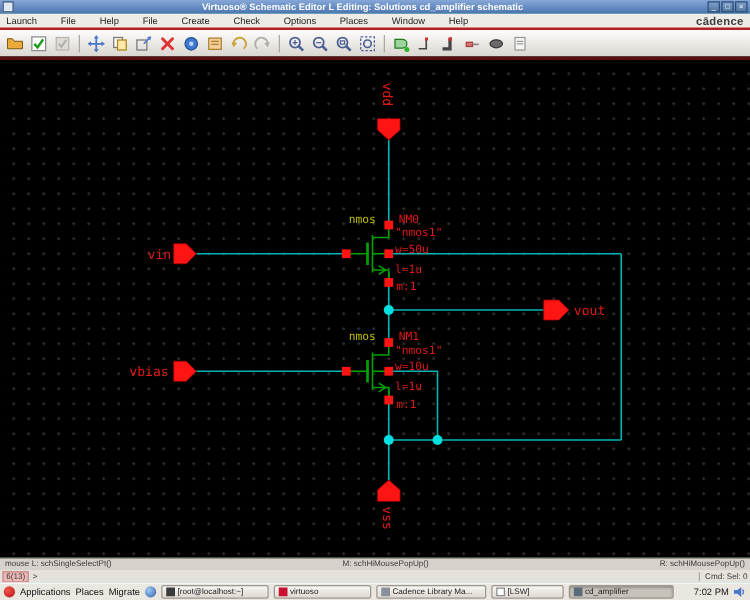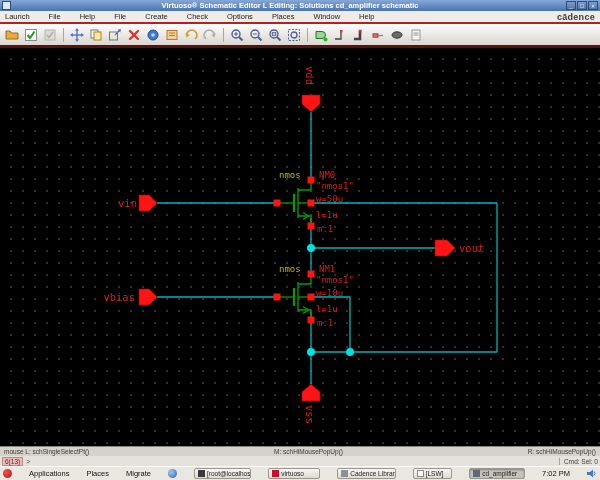--- a/index.html
+++ b/index.html
@@ -45,21 +45,21 @@
   
   .status1{height:10px;flex:0 0 10px;background:#d6d2cb;border-top:1px solid #86827c;
            display:flex;justify-content:space-between;align-items:center;
            font-size:6.5px;color:#3a3a3a;padding:0 4px;box-sizing:border-box;}
   .status2{height:10px;flex:0 0 10px;background:#e5e2dc;display:flex;align-items:center;
            font-size:6.5px;color:#3a3a3a;padding:0 2px;box-sizing:border-box;gap:3px;}
   .prompt-chip{background:#f0b9b9;border:1px solid #c58585;padding:0 2px;line-height:7px;}
   .cmdsel{margin-left:auto;border-left:1px solid #aaa69f;padding-left:4px;}
   
   .taskbar{height:14px;flex:0 0 14px;background:#eae6e0;border-top:1px solid #fbfaf8;
-           display:flex;align-items:center;gap:17px;padding:0 3px;box-sizing:border-box;
+           display:flex;align-items:center;gap:4px;padding:0 3px;box-sizing:border-box;
            font-size:7.5px;color:#111;}
   .hat{width:9px;height:9px;border-radius:50%;background:radial-gradient(circle at 35% 35%,#f05545,#b5121b);flex:0 0 9px;}
   .globe{width:9px;height:9px;border-radius:50%;background:radial-gradient(circle at 35% 35%,#9ec9f0,#2b62a8);flex:0 0 9px;}
   .task{height:11px;border:1px solid #9c978f;border-radius:2px;
         background:linear-gradient(#f8f6f3,#ddd9d2);display:flex;align-items:center;
         gap:2px;padding:0 3px;font-size:6.5px;white-space:nowrap;overflow:hidden;
         box-sizing:border-box;color:#222;}
   .task.active{background:#c7c2ba;box-shadow:inset 0 1px 2px rgba(0,0,0,.35);}
   .ticon{width:7px;height:7px;flex:0 0 7px;}
   .clock{margin-left:auto;white-space:nowrap;}

